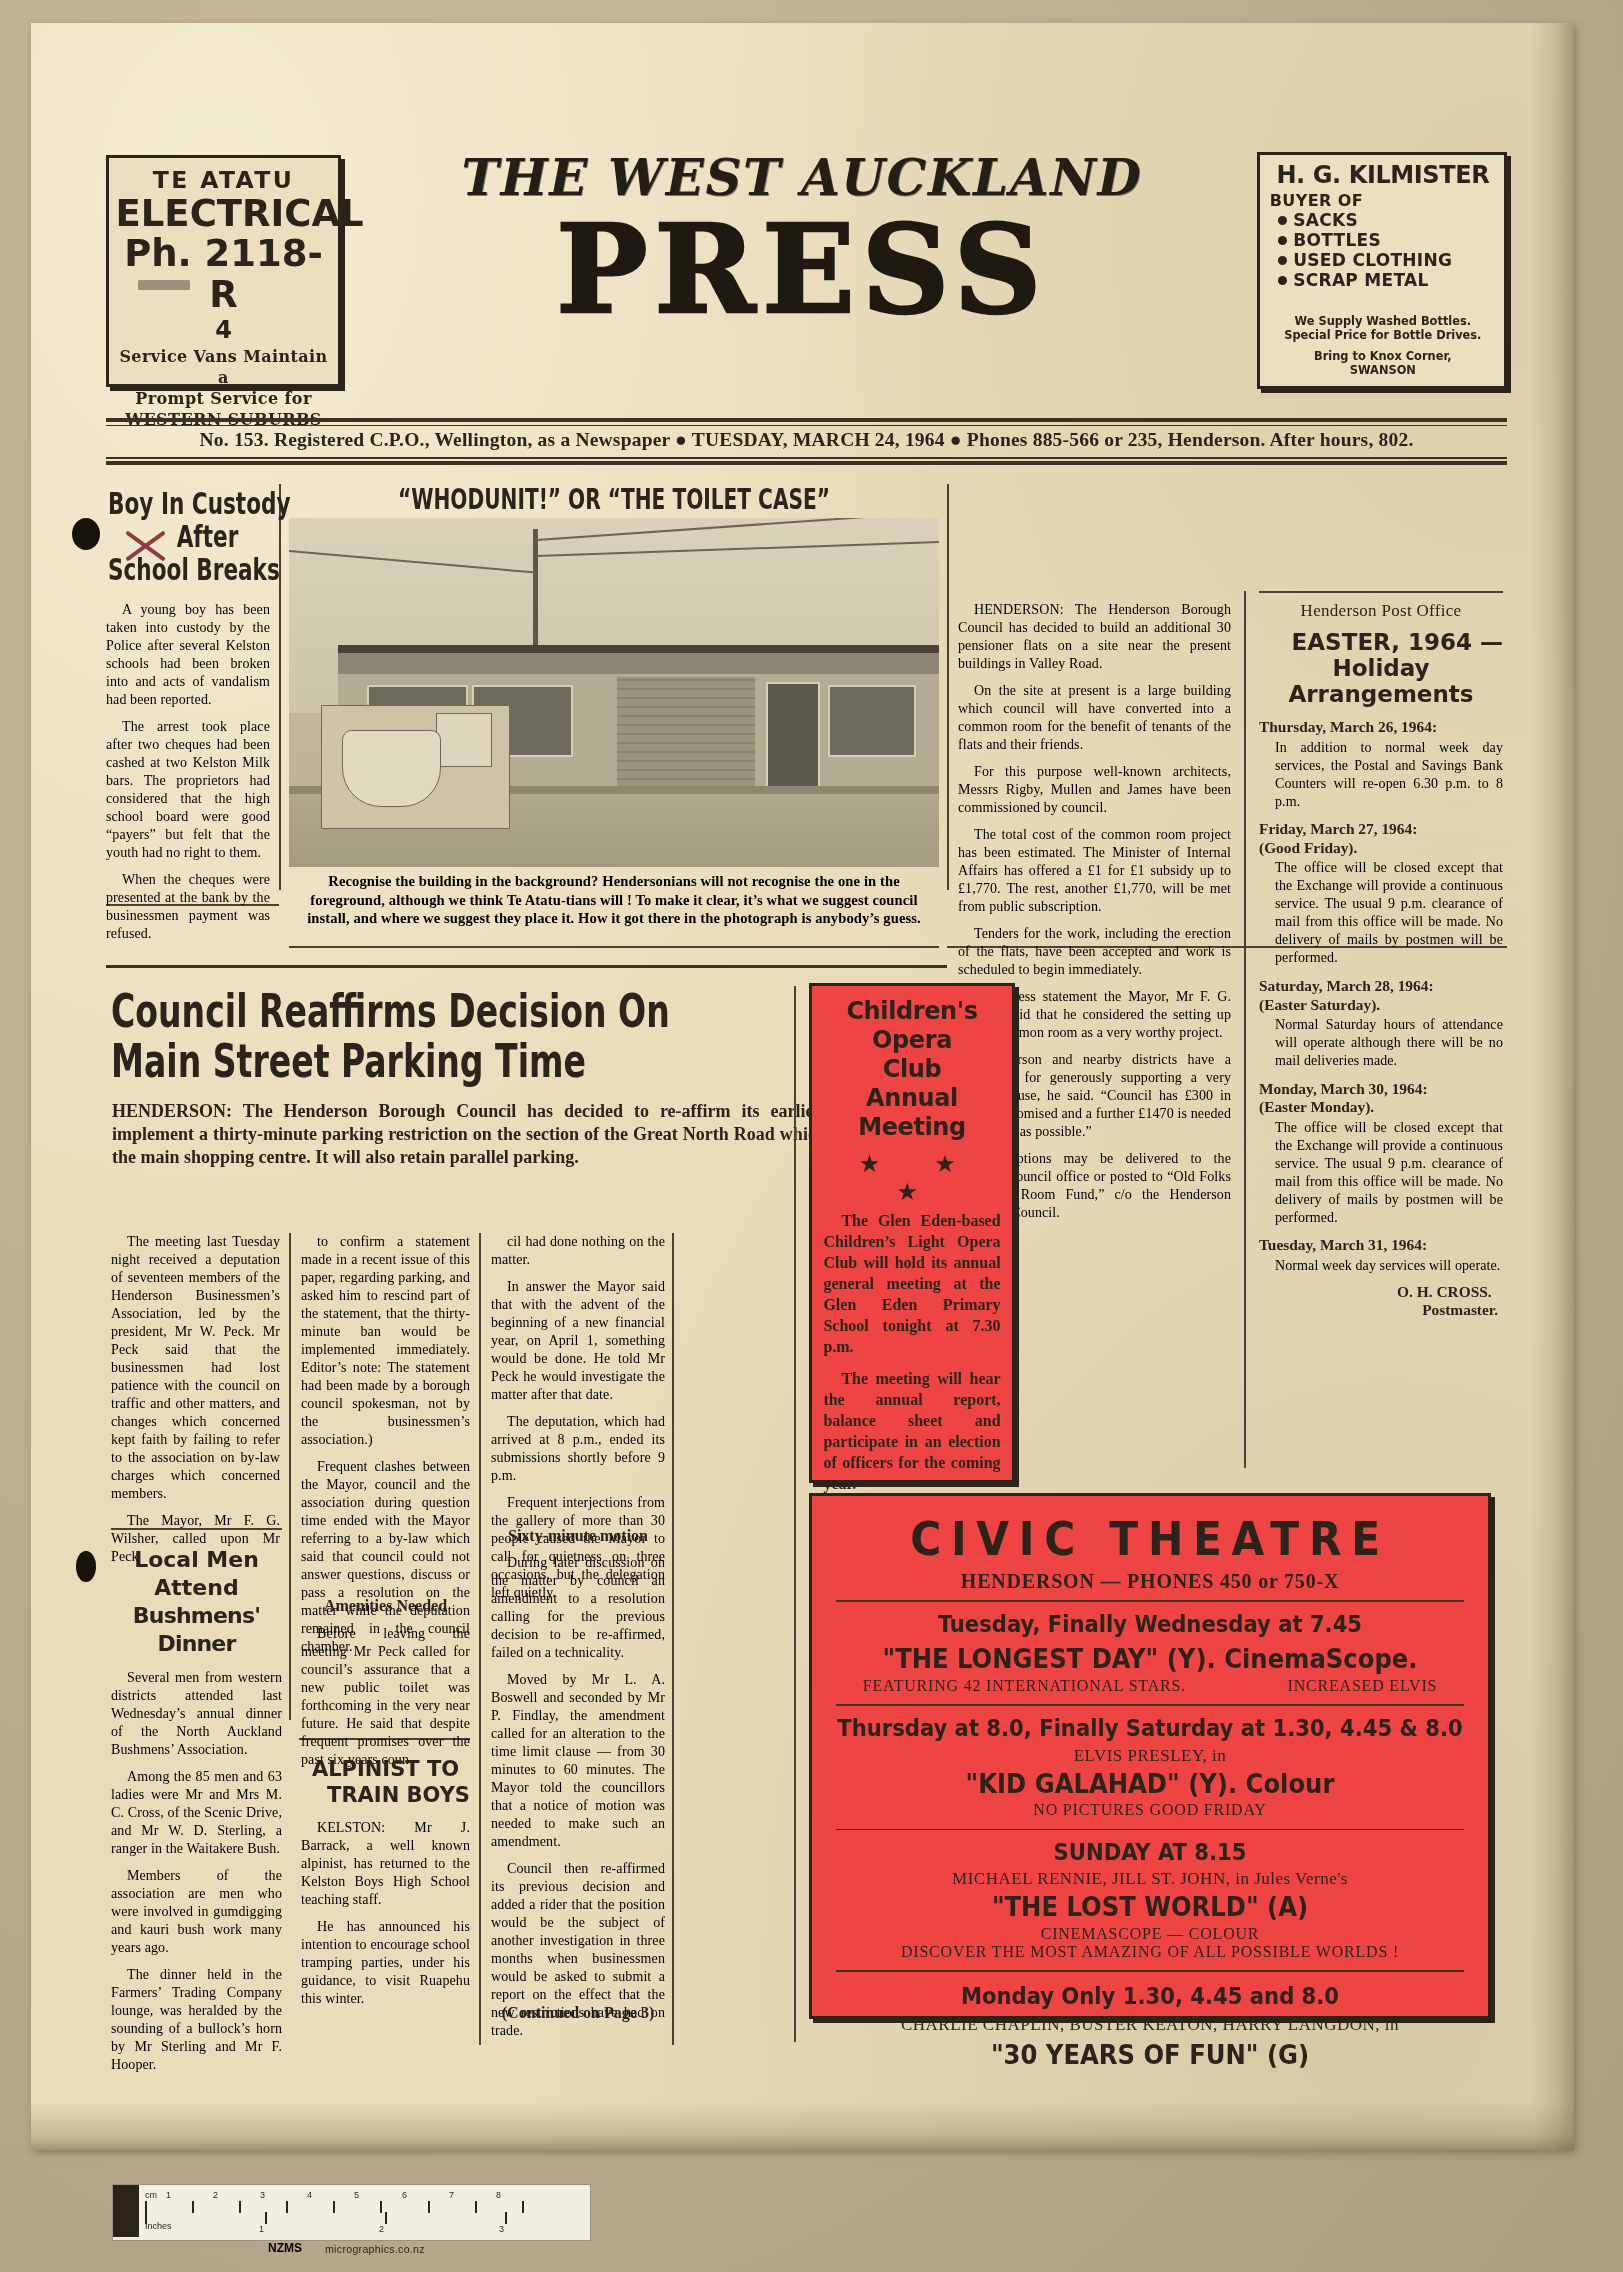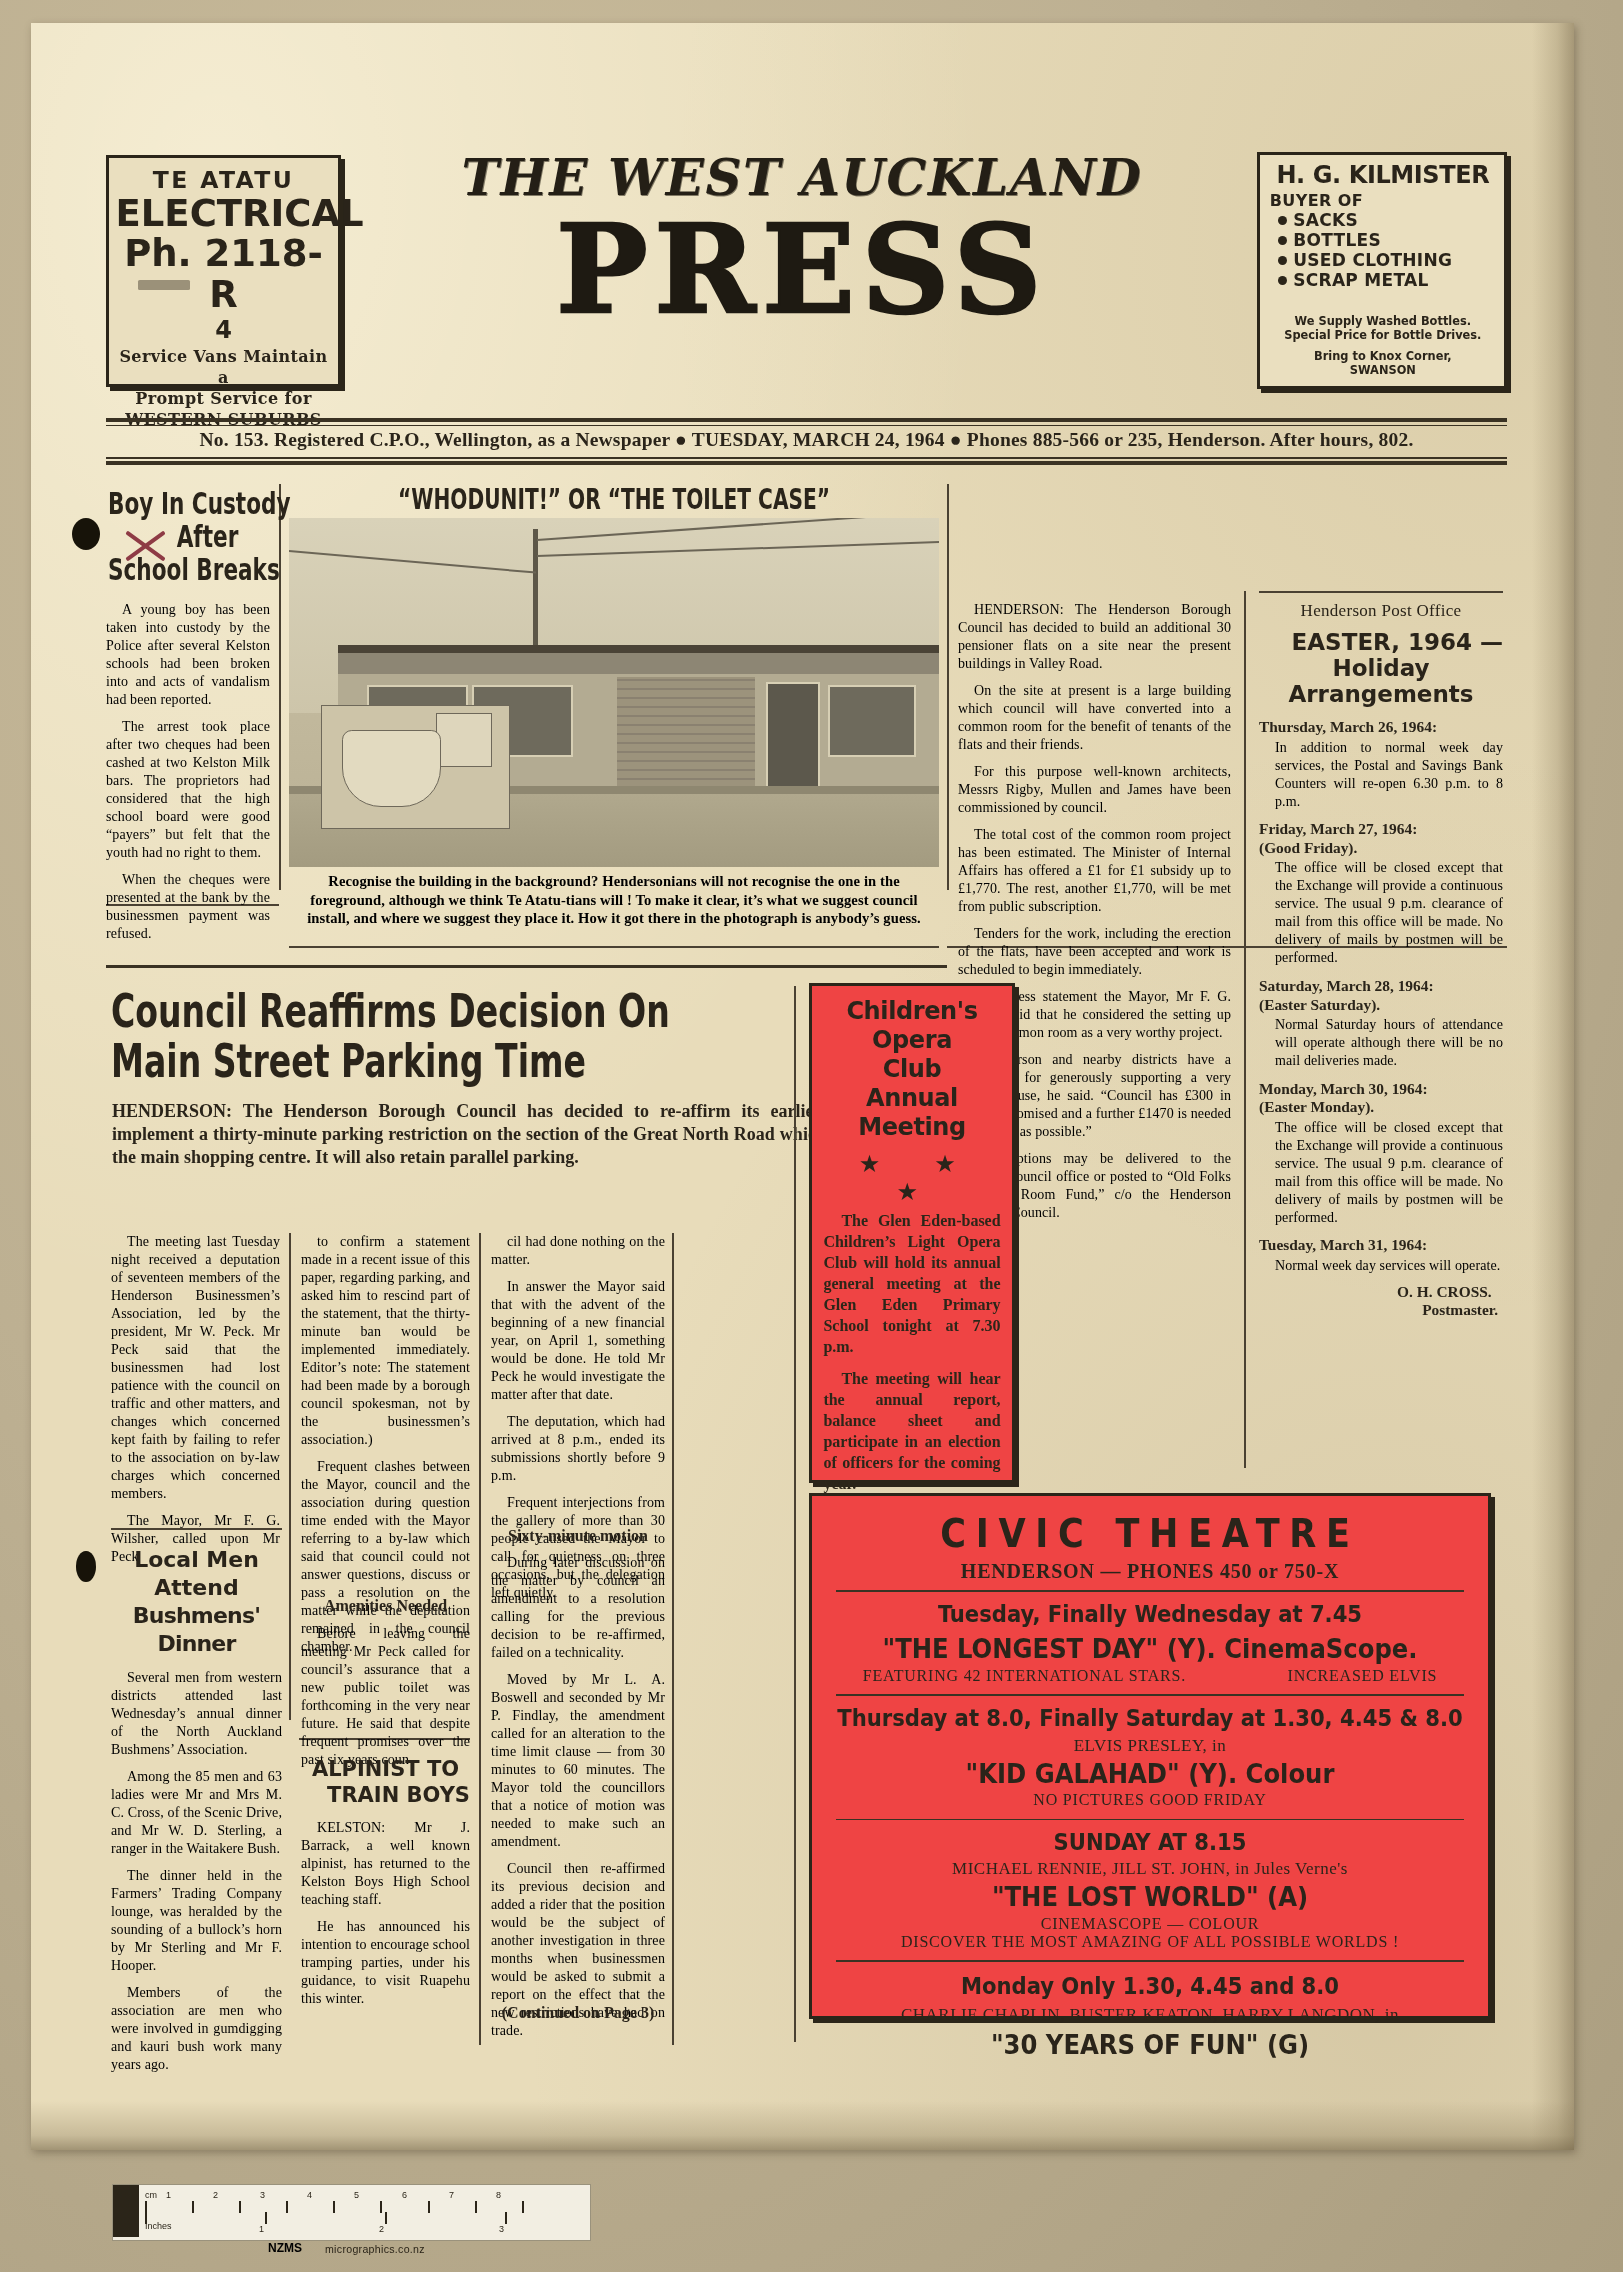--- a/index.html
+++ b/index.html
@@ -163,21 +163,21 @@
   .ph-ground{position:absolute;left:0;top:276px;width:650px;height:73px;background:linear-gradient(180deg,#b0a88d,#a39b80);}
   .ph-grass{position:absolute;left:0;top:268px;width:650px;height:13px;background:#8e8770;}
 
   
   .boxad{
     border:3.2px solid #2b2519;
     box-shadow:4px 4px 0 #2b2519;
     background:#ef4444;
   }
   
-  .ct-title{font-family:"DejaVu Sans Condensed","Liberation Sans",sans-serif;font-weight:bold;font-size:39px;letter-spacing:9.7px;text-align:center;}
+  .ct-title{font-family:"DejaVu Sans Condensed","Liberation Sans",sans-serif;font-weight:bold;font-size:47px;letter-spacing:9.7px;text-align:center;}
   .ct-sub{font-family:"Liberation Serif",serif;font-weight:bold;font-size:20px;letter-spacing:0.8px;text-align:center;}
   .ct-ses{font-family:"DejaVu Sans Condensed","Liberation Sans",sans-serif;font-weight:bold;font-size:23.5px;text-align:center;}
   .ct-film{font-family:"DejaVu Sans Condensed","Liberation Sans",sans-serif;font-weight:bold;font-size:27px;text-align:center;}
   .ct-note{font-family:"Liberation Serif",serif;font-size:16px;letter-spacing:0.8px;text-align:center;}
   .ct-cast{font-family:"Liberation Serif",serif;font-size:17px;letter-spacing:0.5px;text-align:center;}
   .ct-rule{height:1.6px;background:#3a3223;margin:6.5px 24px;}
 
   
   .op-t{font-family:"DejaVu Sans",sans-serif;font-weight:bold;font-size:24px;line-height:29px;text-align:center;letter-spacing:-0.4px;}
   .op-stars{text-align:center;font-size:24px;letter-spacing:24px;margin:8px 0 3.2px 14.6px;}
@@ -393,22 +393,22 @@
       </div>
       <div class="blk serifbold" style="left:460px;top:1981px;width:174px;text-align:center;font-size:16px">(Continued on Page 3)</div>
 
       <div class="blk" style="left:80px;top:1523px;width:171px">
         <div style="text-align:center;font-family:'DejaVu Sans',sans-serif;font-weight:bold;font-size:22px;line-height:28px">Local Men</div>
         <div style="text-align:center;font-family:'DejaVu Sans',sans-serif;font-weight:bold;font-size:22px;line-height:28px">Attend</div>
         <div style="text-align:center;font-family:'DejaVu Sans',sans-serif;font-weight:bold;font-size:22px;line-height:28px;letter-spacing:-0.8px">Bushmens' Dinner</div>
         <div class="bodytext" style="margin-top:11.4px">
           <p>Several men from western districts attended last Wednesday’s annual dinner of the North Auckland Bushmens’ Association.</p>
           <p>Among the 85 men and 63 ladies were Mr and Mrs M. C. Cross, of the Scenic Drive, and Mr W. D. Sterling, a ranger in the Waitakere Bush.</p>
+          <p>Members of the association are men who were involved in gumdigging and kauri bush work many years ago.</p>
           <p>The dinner held in the Farmers’ Trading Company lounge, was heralded by the sounding of a bullock’s horn by Mr Sterling and Mr F. Hooper.</p>
-          <p>Members of the association are men who were involved in gumdigging and kauri bush work many years ago.</p>
         </div>
       </div>
 
       <div class="blk" style="left:270px;top:1733px;width:169px">
         <div style="text-align:center;font-family:'DejaVu Sans',sans-serif;font-weight:bold;font-size:21px;line-height:26px">ALPINIST TO</div>
         <div style="text-align:right;font-family:'DejaVu Sans',sans-serif;font-weight:bold;font-size:21px;line-height:26px">TRAIN BOYS</div>
         <div class="bodytext" style="margin-top:11.4px">
           <p>KELSTON: Mr J. Barrack, a well known alpinist, has returned to the Kelston Boys High School teaching staff.</p>
           <p>He has announced his intention to encourage school tramping parties, under his guidance, to visit Ruapehu this winter.</p>
         </div>

